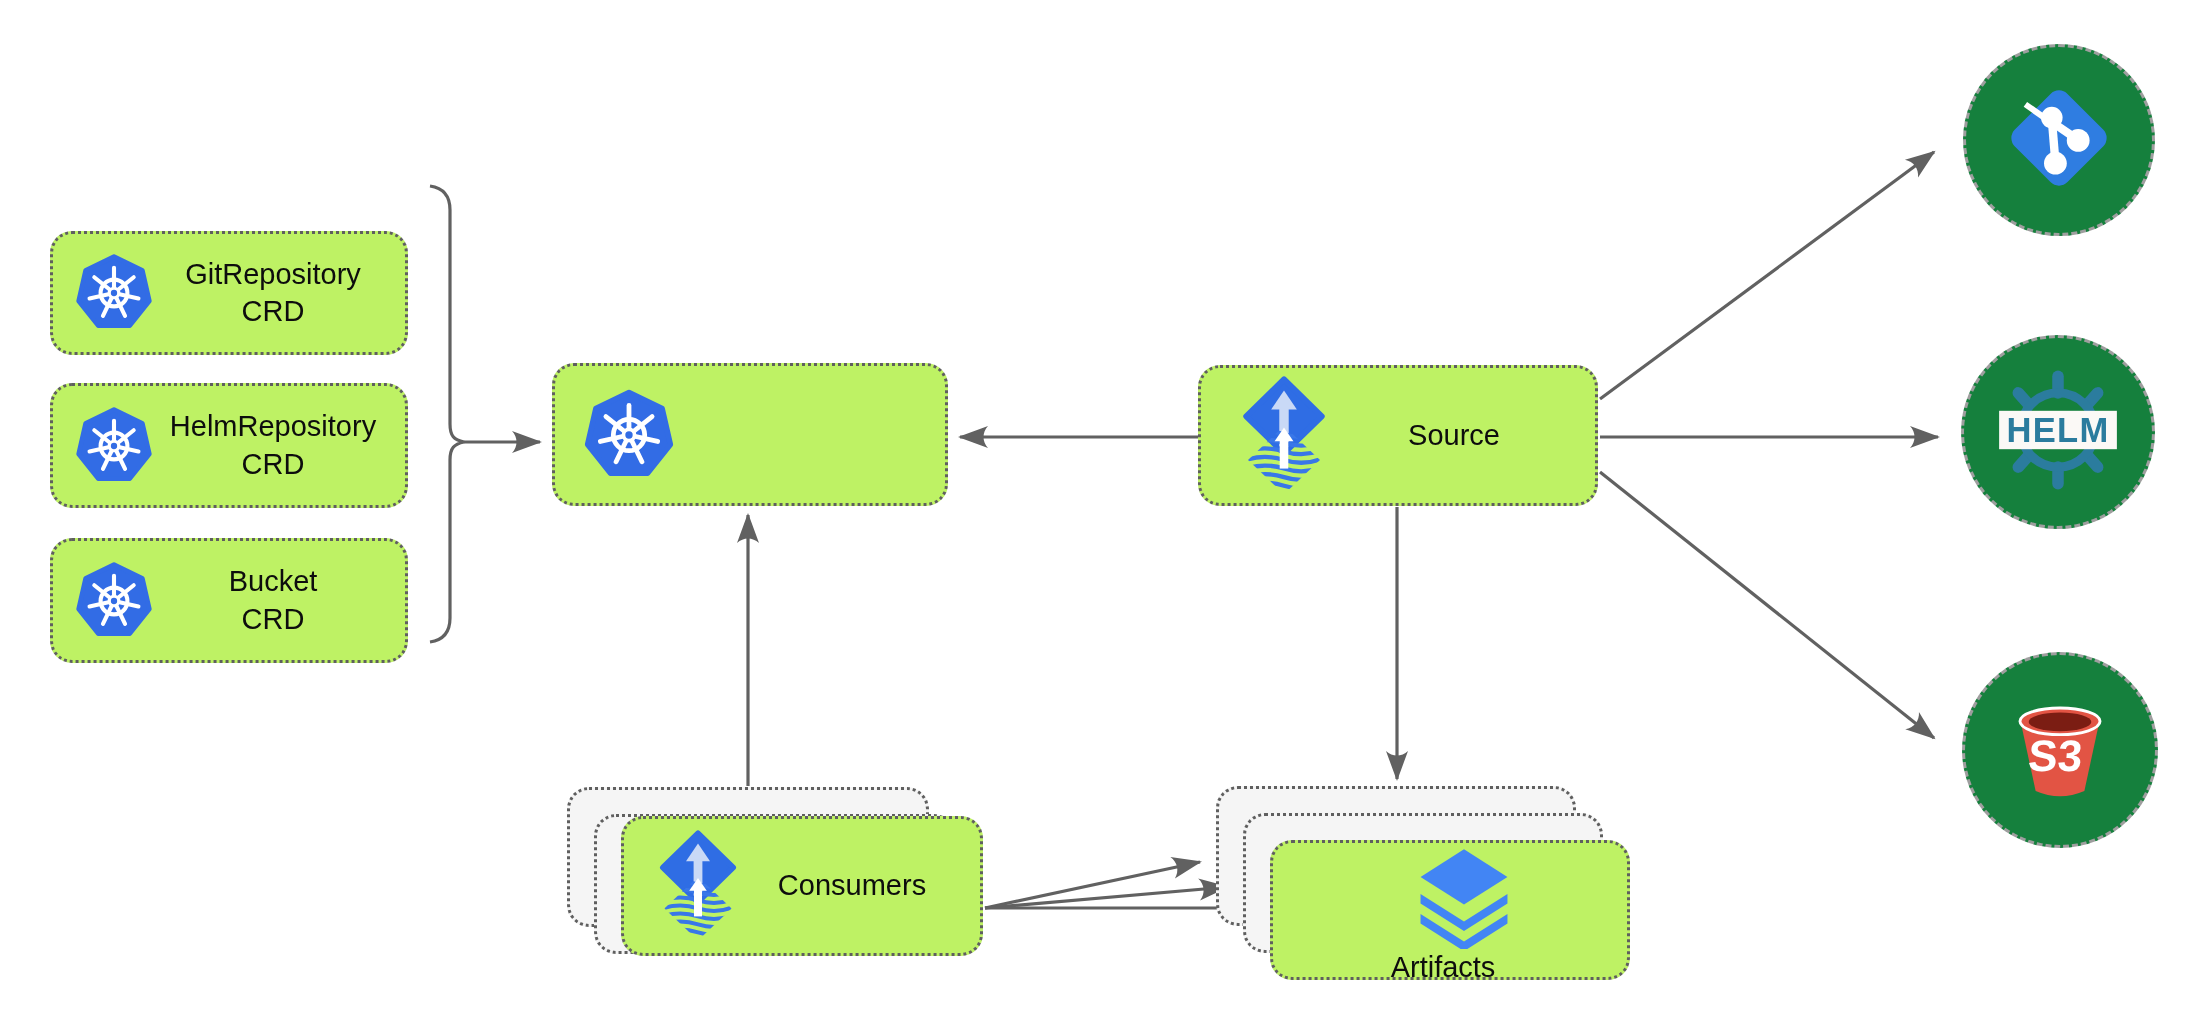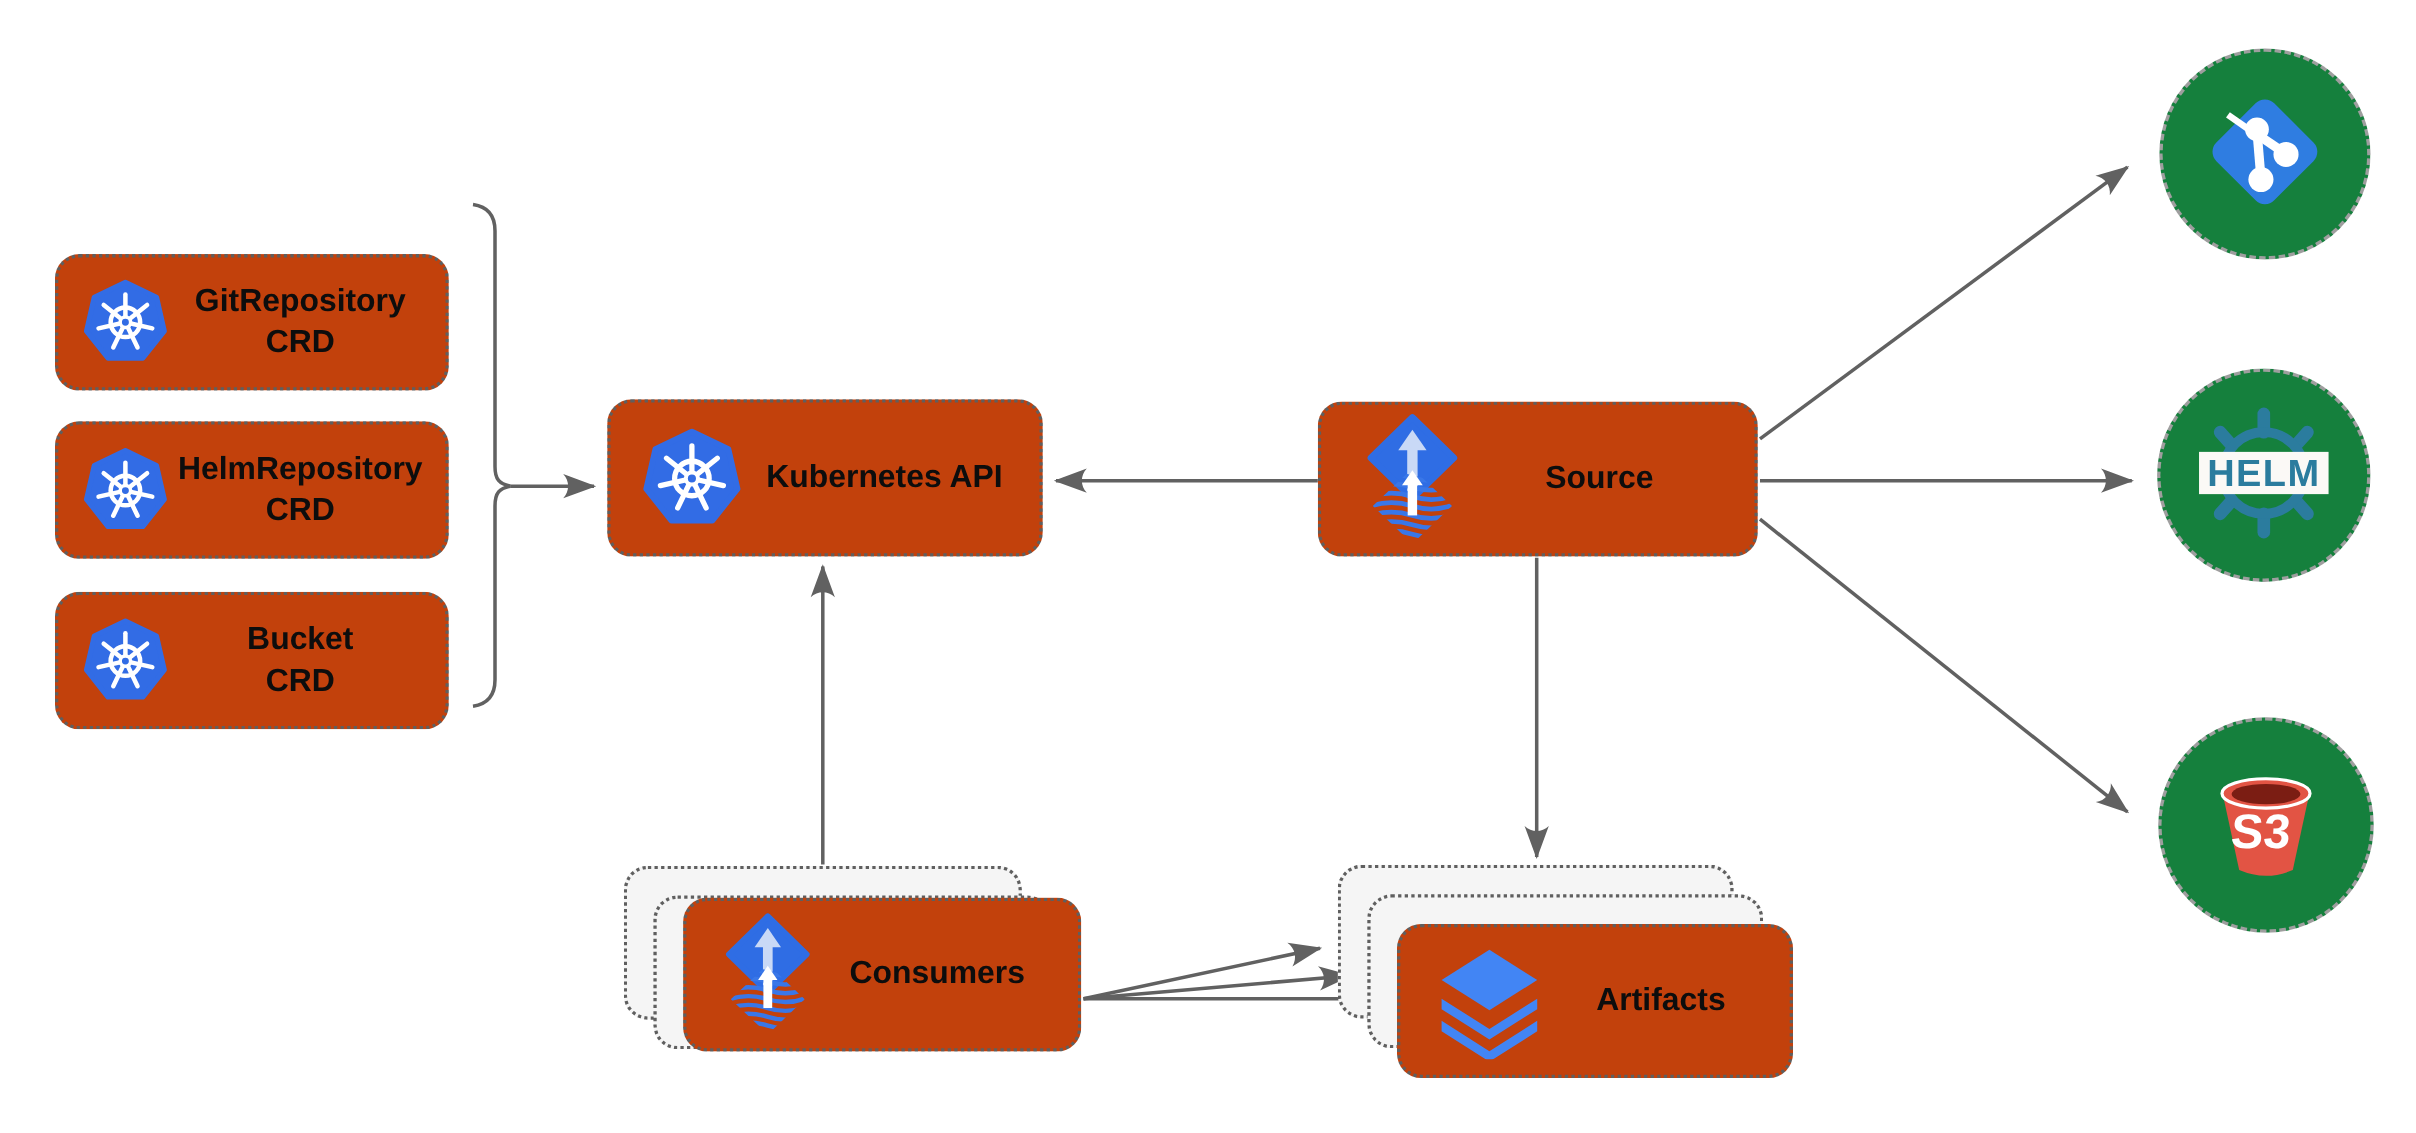--- a/index.html
+++ b/index.html
@@ -1,41 +1,41 @@
 <!DOCTYPE html>
 <html><head>
 <meta charset="utf-8">
 <style>
   html,body{margin:0;padding:0;background:#ffffff;}
   body{width:2196px;height:1030px;overflow:hidden;font-family:"Liberation Sans",sans-serif;}
   #canvas{position:relative;width:2196px;height:1030px;background:#ffffff;}
   svg.underlay{position:absolute;left:0;top:0;z-index:0;}
   .node{
-    position:absolute;background:#c2410c;border:3px dotted #5f5f5f;border-radius:22px;
-    display:flex;align-items:center;box-sizing:border-box;z-index:2;font-weight:bold;
+    position:absolute;background:#bef264;border:3px dotted #5f5f5f;border-radius:22px;
+    display:flex;align-items:center;box-sizing:border-box;z-index:2;
   }
   .node .icon-wrap{flex:0 0 auto;display:flex;align-items:center;justify-content:center;}
   .node .label{flex:1 1 auto;text-align:center;font-size:29px;color:#0d0d0d;line-height:1.28;padding-right:14px;}
   .stack-card{position:absolute;background:#f5f5f5;border:3px dotted #5f5f5f;border-radius:22px;box-sizing:border-box;}
   .circle{
     position:absolute;border:3px dashed #9e9e9e;border-radius:50%;background:#15803d;
     display:flex;align-items:center;justify-content:center;box-sizing:border-box;z-index:2;
   }
   
   #crd-git{left:50px;top:231px;width:358px;height:124px;}
   #crd-helm{left:50px;top:383px;width:358px;height:125px;}
   #crd-bucket{left:50px;top:538px;width:358px;height:125px;align-items:center;}
   #k8s-api{left:552px;top:363px;width:396px;height:143px;}
   #source-controller{left:1198px;top:365px;width:400px;height:141px;}
   #consumers-back{left:567px;top:787px;width:362px;height:140px;z-index:1;}
   #consumers-mid{left:594px;top:814px;width:362px;height:140px;z-index:1;}
   #consumers-front{left:621px;top:816px;width:362px;height:140px;z-index:2;}
   #artifacts-back{left:1216px;top:786px;width:360px;height:140px;z-index:1;}
   #artifacts-mid{left:1243px;top:813px;width:360px;height:140px;z-index:1;}
-  #artifacts-front{left:1270px;top:840px;width:360px;height:140px;z-index:2;}
+  #artifacts-front{left:1270px;top:840px;width:360px;height:140px;z-index:2;flex-direction:column;}
   #circle-git{left:1963px;top:44px;width:192px;height:192px;}
   #circle-helm{left:1961px;top:335px;width:194px;height:194px;}
   #circle-s3{left:1962px;top:652px;width:196px;height:196px;}
 </style>
 </head>
 <body>
 
 <div id="canvas">
 
   <svg class="underlay" width="2196" height="1030" viewBox="0 0 2196 1030">
@@ -137,21 +137,20 @@
             <line x1="50" y1="52" x2="81" y2="59"></line>
           <line x1="50" y1="52" x2="64" y2="81"></line>
             <line x1="50" y1="52" x2="36" y2="81"></line>
             <line x1="50" y1="52" x2="19" y2="59"></line>
             <line x1="50" y1="52" x2="25" y2="32"></line>
         </g>
         <circle cx="50" cy="52" r="17" fill="none" stroke="#ffffff" stroke-width="5.2"></circle>
         <circle cx="50" cy="52" r="6" fill="#326ce5" stroke="#ffffff" stroke-width="4"></circle>
       </svg>
     </span>
-    <div class="label">Kubernetes API</div>
   </div>
 
   <div class="node" id="source-controller">
     <span class="icon-wrap" style="margin-left:40px;">
       <svg width="86" height="120" viewBox="0 0 100 140">
         <defs>
           <clipPath id="fluxclip1">
               <path d="M50,58 L92,98 L50,138 L8,98 Z"></path>
             </clipPath>
         </defs>

